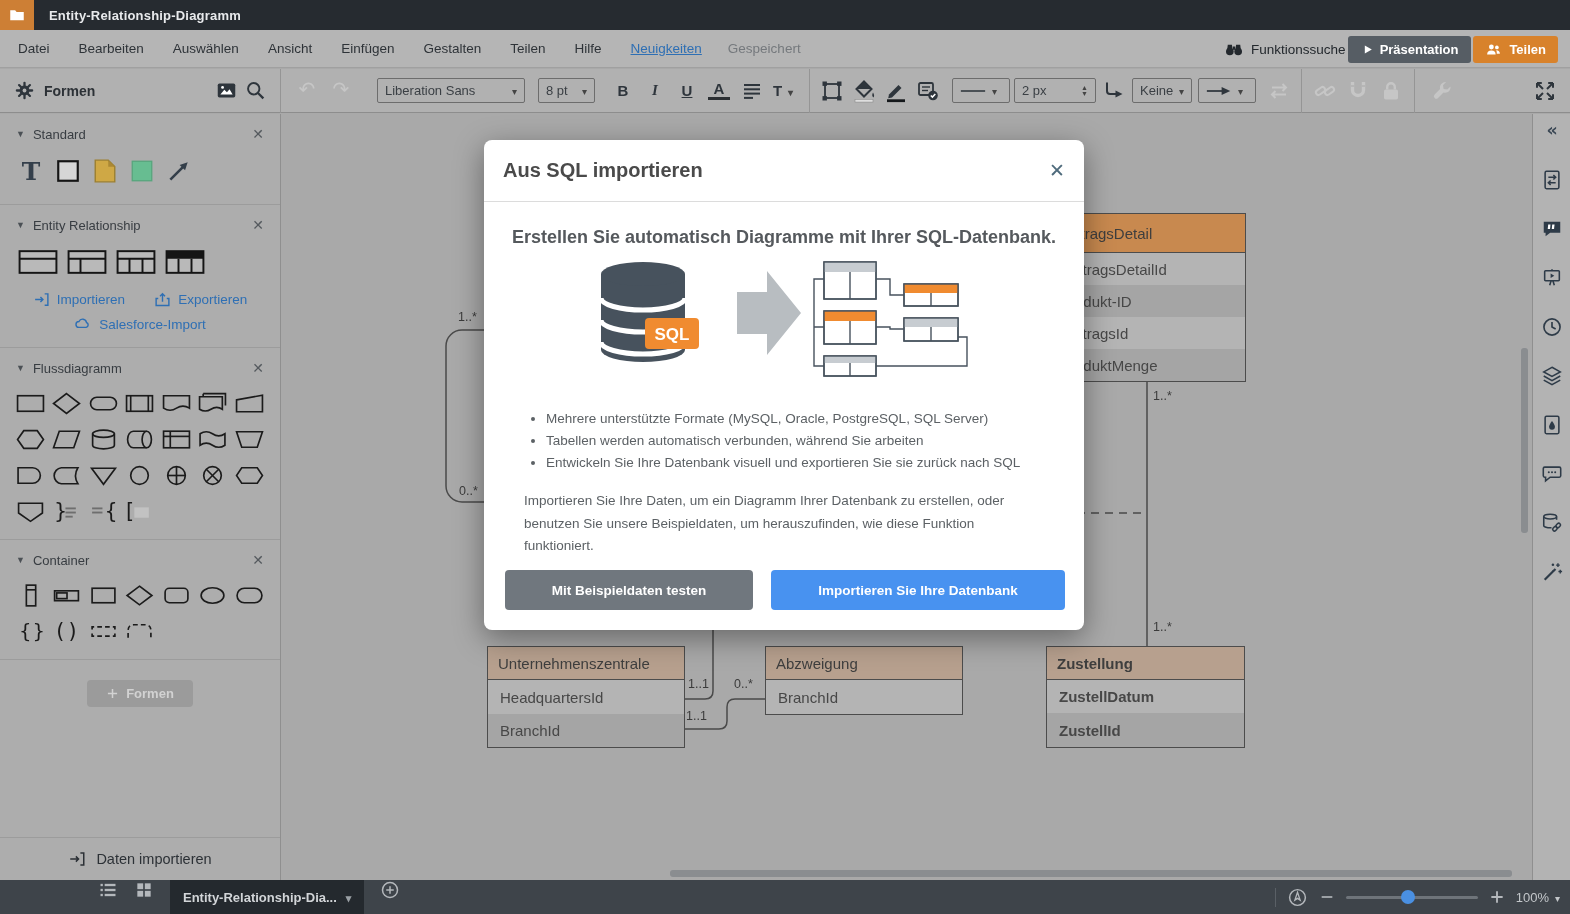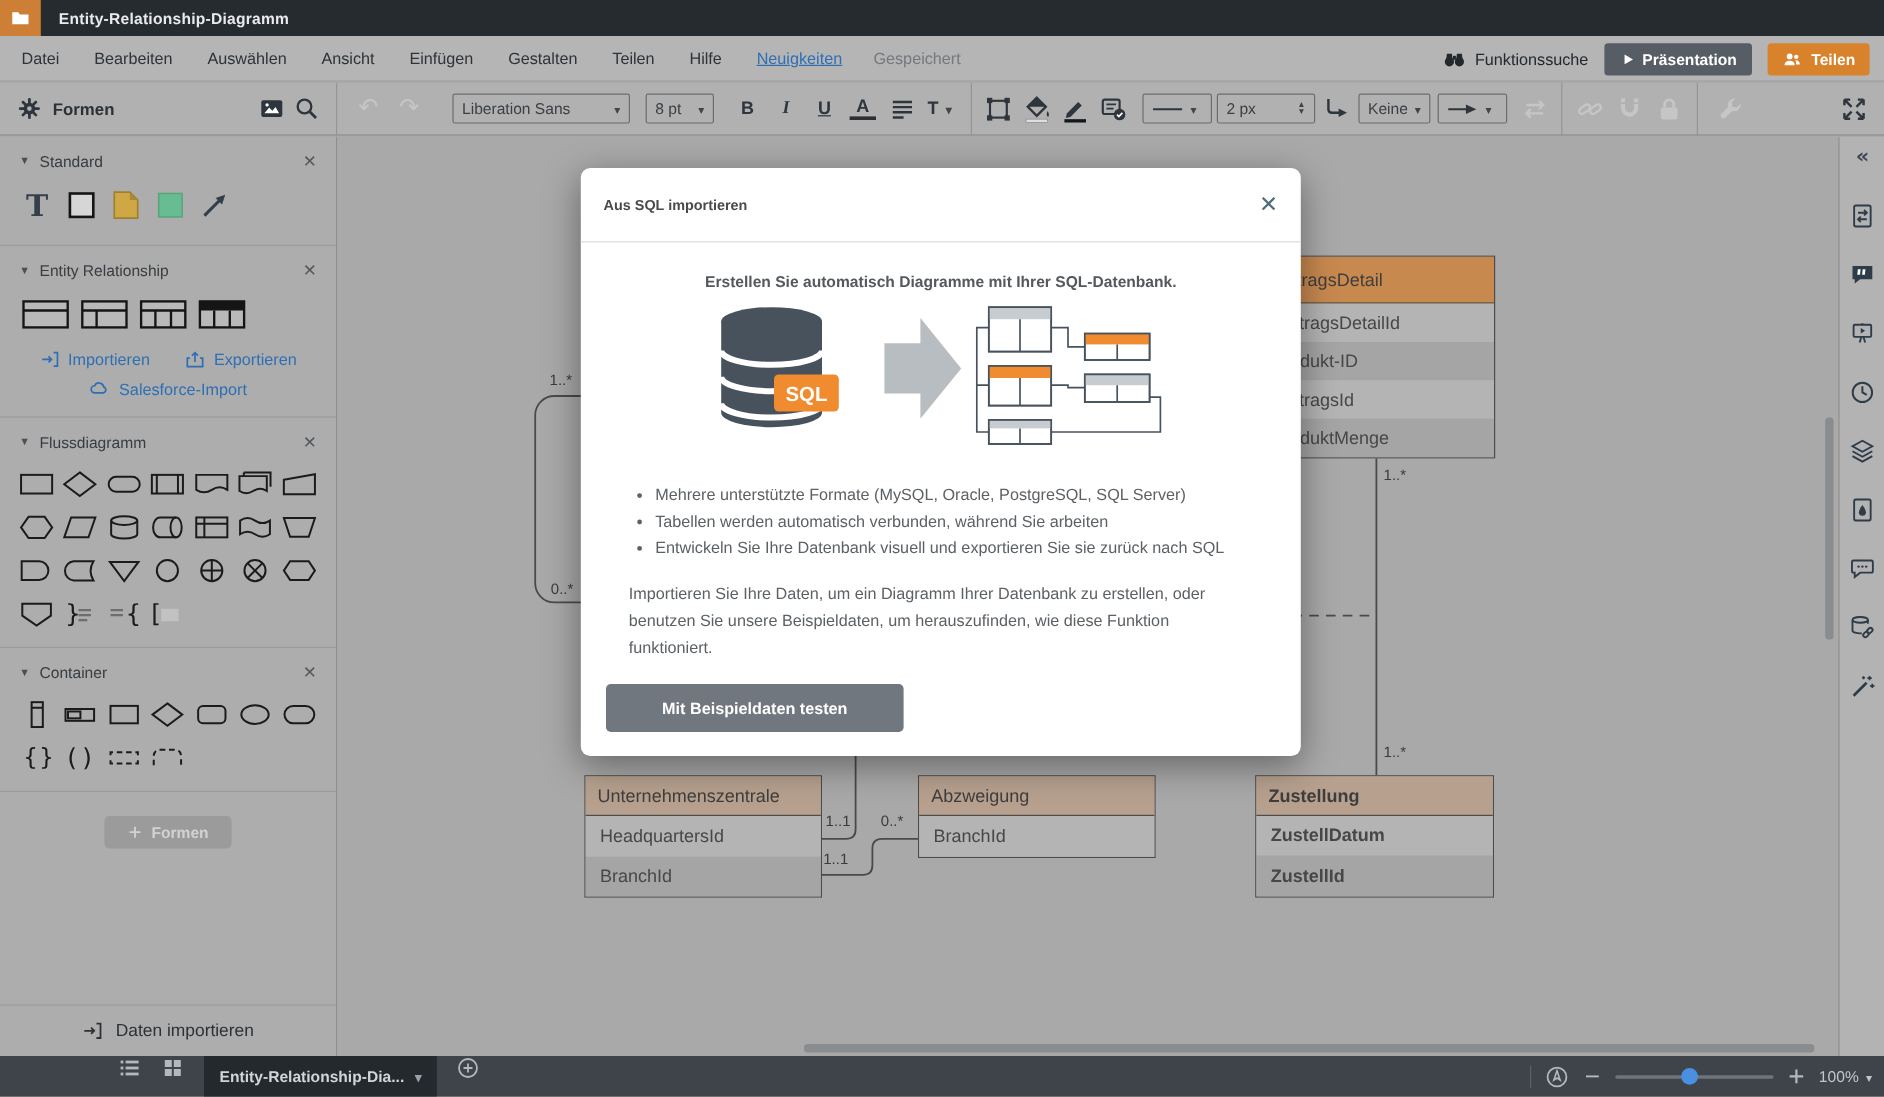--- a/index.html
+++ b/index.html
@@ -10,21 +10,21 @@
   .titlebar{position:absolute;left:0;top:0;width:100%;height:30px;background:#262b30;display:flex;align-items:center;}
   .folder-btn{width:34px;height:30px;background:#cd7f35;display:flex;align-items:center;justify-content:center;cursor:pointer;}
   .folder-btn svg{width:18px;height:18px;}
   .doc-title{color:#e8eaec;font-size:13px;font-weight:bold;margin-left:15px;letter-spacing:.2px;}
 
   
   .menubar{position:absolute;left:0;top:30px;width:100%;height:38px;background:#b5b5b5;border-bottom:1px solid #a0a0a0;display:flex;align-items:center;padding-left:18px;}
   .menu-item{font-size:13.5px;color:#2e3338;margin-right:29px;cursor:pointer;white-space:nowrap;}
   .menu-whatsnew{font-size:13.5px;color:#2e6fb4;text-decoration:underline;margin-right:26px;cursor:pointer;}
   .menu-saved{font-size:13.5px;color:#75797d;}
-  .menu-right{position:absolute;right:12px;top:0;height:38px;display:flex;align-items:center;gap:13px;}
+  .menu-right{position:absolute;right:12px;top:0;height:38px;display:flex;align-items:center;gap:2px;}
   .feature-search{display:flex;align-items:center;gap:7px;font-size:13.5px;color:#23282d;cursor:pointer;}
   .feature-search svg{width:20px;height:20px;}
   .btn-present{display:flex;align-items:center;gap:6px;background:#565d64;color:#fff;font-size:13px;font-weight:bold;height:27px;padding:0 13px;border-radius:3px;cursor:pointer;}
   .btn-present svg{width:13px;height:13px;}
   .btn-share{display:flex;align-items:center;gap:7px;background:#d8822b;color:#fff;font-size:13px;font-weight:bold;height:27px;padding:0 12px;border-radius:3px;cursor:pointer;}
   .btn-share svg{width:17px;height:17px;}
 
   
   .toolbar{position:absolute;left:0;top:69px;width:100%;height:44px;background:#b1b1b1;border-bottom:1px solid #8d8d8d;display:flex;align-items:center;}
   .tb-region{width:281px;height:44px;border-right:1px solid #959595;display:flex;align-items:center;padding:0 14px;flex:none;}
@@ -96,23 +96,23 @@
   .zoom-cluster{position:absolute;right:10px;top:0;height:34px;display:flex;align-items:center;gap:11px;}
   .zc-div{width:1px;height:19px;background:#5a6066;}
   .slider{position:relative;width:132px;height:3px;background:#6e747a;border-radius:2px;cursor:pointer;}
   .slider .knob{position:absolute;left:47%;top:50%;transform:translate(-50%,-50%);width:14px;height:14px;border-radius:50%;background:#4a90e2;}
   .zoom-label{font-size:13px;color:#c3c7ca;display:flex;align-items:center;cursor:pointer;}
   .zoom-label .caret:after{color:#c3c7ca;}
 
   
   .modal{position:absolute;left:484px;top:140px;width:600px;height:490px;background:#fff;border-radius:8px;box-shadow:0 8px 30px rgba(0,0,0,.4);z-index:50;}
   .modal-head{height:62px;border-bottom:1px solid #dcdcdc;display:flex;align-items:center;padding:0 19px;}
-  .modal-title{font-size:12px;font-weight:bold;color:#4a4a4a;}
+  .modal-title{font-size:20px;font-weight:bold;color:#4a4a4a;}
   .modal-close{margin-left:auto;font-size:19px;color:#4f6b7c;cursor:pointer;}
-  .modal-heading{text-align:center;font-size:13px;font-weight:bold;color:#55595d;margin-top:25px;}
+  .modal-heading{text-align:center;font-size:18px;font-weight:bold;color:#55595d;margin-top:25px;}
   .illus{display:flex;justify-content:center;margin-top:10px;}
   .bullets{margin:28px 0 0;padding-left:62px;color:#5c6165;}
   .bullets li{font-size:13.5px;line-height:22px;padding-left:0;}
   .modal-desc{margin:16px 42px 0 40px;font-size:13.5px;line-height:22.5px;color:#5c6165;}
   .modal-btns{position:absolute;left:21px;right:19px;bottom:20px;display:flex;gap:18px;}
   .btn-gray{width:248px;height:40px;background:#70777e;border:none;border-radius:4px;color:#fff;font-size:13.5px;font-weight:bold;font-family:"Liberation Sans",sans-serif;cursor:pointer;}
   .btn-blue{flex:1;height:40px;background:#4892f0;border:none;border-radius:4px;color:#fff;font-size:13.5px;font-weight:bold;font-family:"Liberation Sans",sans-serif;cursor:pointer;}
 </style>
 </head>
 <body>
@@ -1043,16 +1043,17 @@
       </svg>
     </div>
     <ul class="bullets">
       <li>Mehrere unterstützte Formate (MySQL, Oracle, PostgreSQL, SQL Server)</li>
       <li>Tabellen werden automatisch verbunden, während Sie arbeiten</li>
       <li>Entwickeln Sie Ihre Datenbank visuell und exportieren Sie sie zurück nach SQL</li>
     </ul>
     <div class="modal-desc">Importieren Sie Ihre Daten, um ein Diagramm Ihrer Datenbank zu erstellen, oder benutzen Sie unsere Beispieldaten, um herauszufinden, wie diese Funktion funktioniert.</div>
     <div class="modal-btns">
       <button class="btn-gray">Mit Beispieldaten testen</button>
+      <button class="btn-blue">Importieren Sie Ihre Datenbank</button>
     </div>
   </div>
 
 </div>
 
 </body></html>

